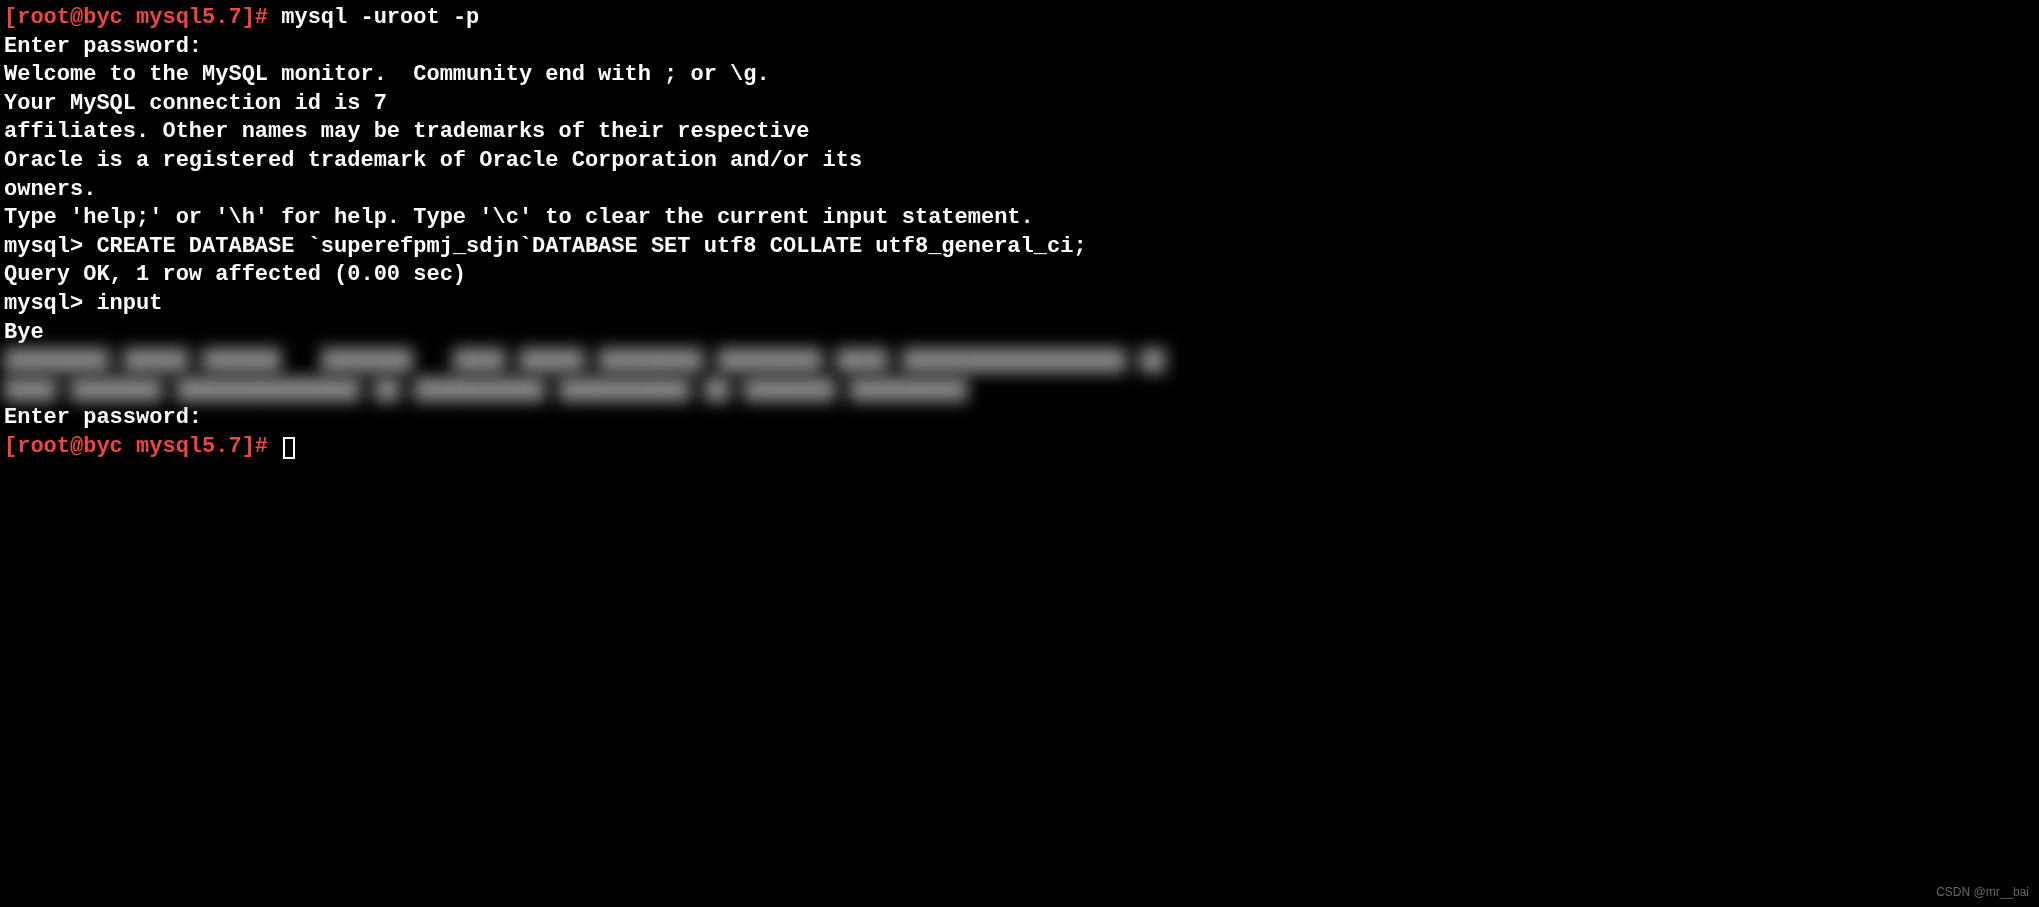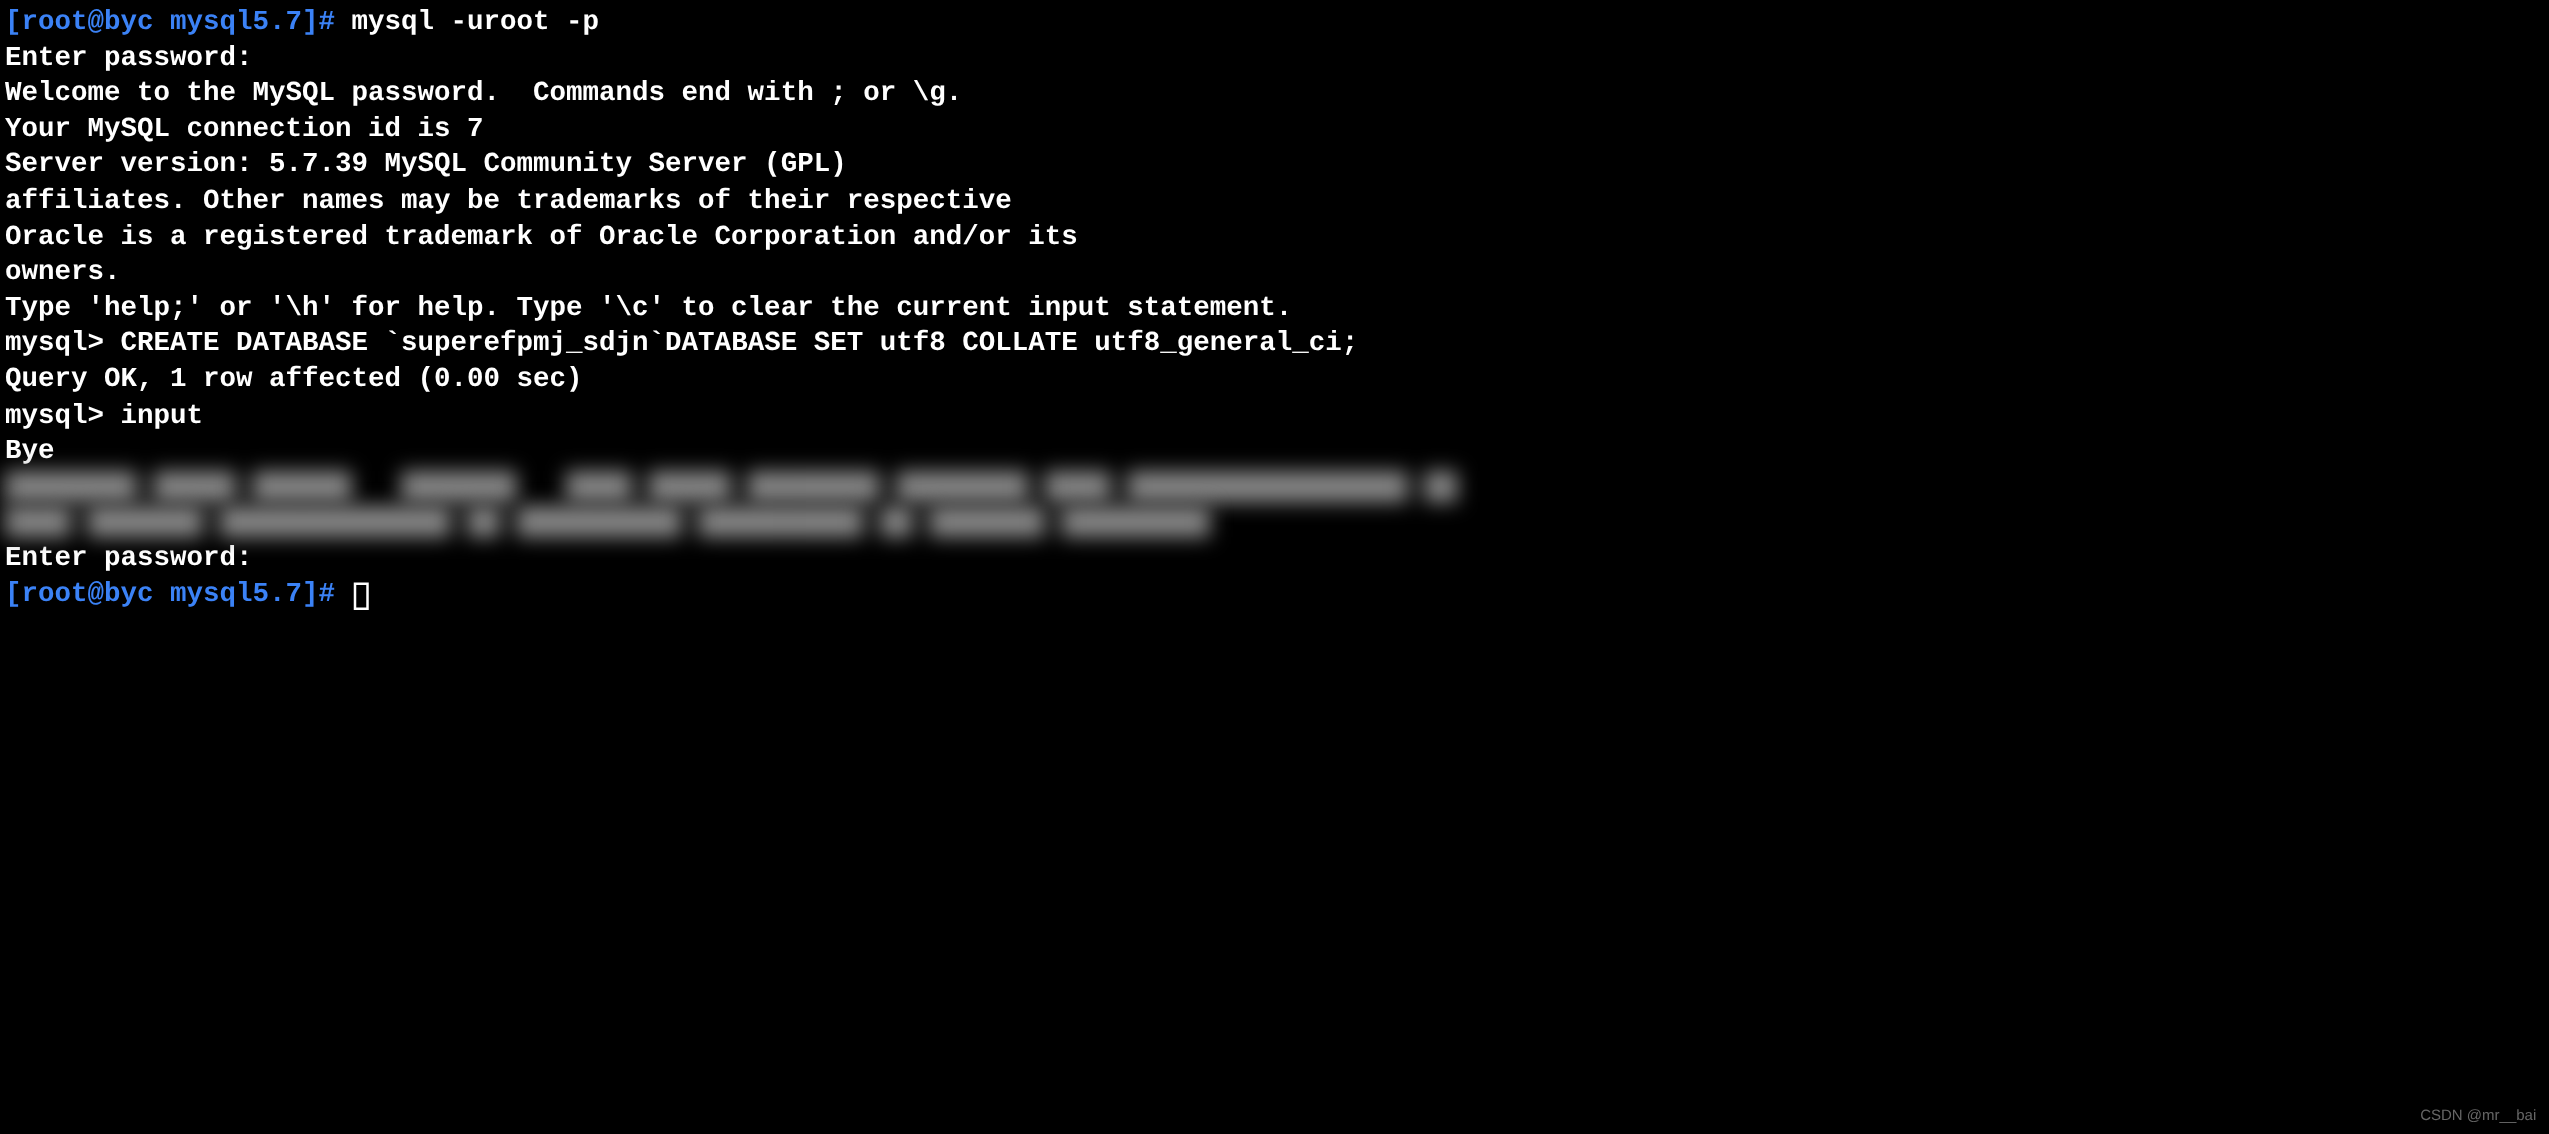--- a/index.html
+++ b/index.html
@@ -16,21 +16,21 @@
       padding: 4px;
       width: 2039px;
       min-height: 907px;
       position: relative;
       font-weight: bold;
     }
     .line {
       white-space: pre;
     }
     .prompt {
-      color: #3b82f6;
+      color: #ef4444;
     }
     .blurred {
       filter: blur(8px);
       color: #888;
     }
     .cursor {
       display: inline-block;
       width: 12px;
       height: 22px;
       border: 2px solid #ffffff;
@@ -46,23 +46,22 @@
       font-family: Arial, sans-serif;
       font-weight: normal;
     }
   </style>
 </head>
 <body>
 
 <div>
   <div class="line"><span class="prompt">[root@byc mysql5.7]# </span><span>mysql -uroot -p</span></div>
   <div class="line">Enter password:</div>
-  <div class="line">Welcome to the MySQL password.  Commands end with ; or \g.</div>
+  <div class="line">Welcome to the MySQL monitor.  Community end with ; or \g.</div>
   <div class="line">Your MySQL connection id is 7</div>
-  <div class="line">Server version: 5.7.39 MySQL Community Server (GPL)</div>
   <div class="line"></div>
   <div class="line"></div>
   <div class="line">affiliates. Other names may be trademarks of their respective</div>
   <div class="line">Oracle is a registered trademark of Oracle Corporation and/or its</div>
   <div class="line">owners.</div>
   <div class="line"></div>
   <div class="line">Type 'help;' or '\h' for help. Type '\c' to clear the current input statement.</div>
   <div class="line"></div>
   <div class="line"><span>mysql&gt; </span><span>CREATE DATABASE `superefpmj_sdjn`DATABASE SET utf8 COLLATE utf8_general_ci;</span></div>
   <div class="line">Query OK, 1 row affected (0.00 sec)</div>

